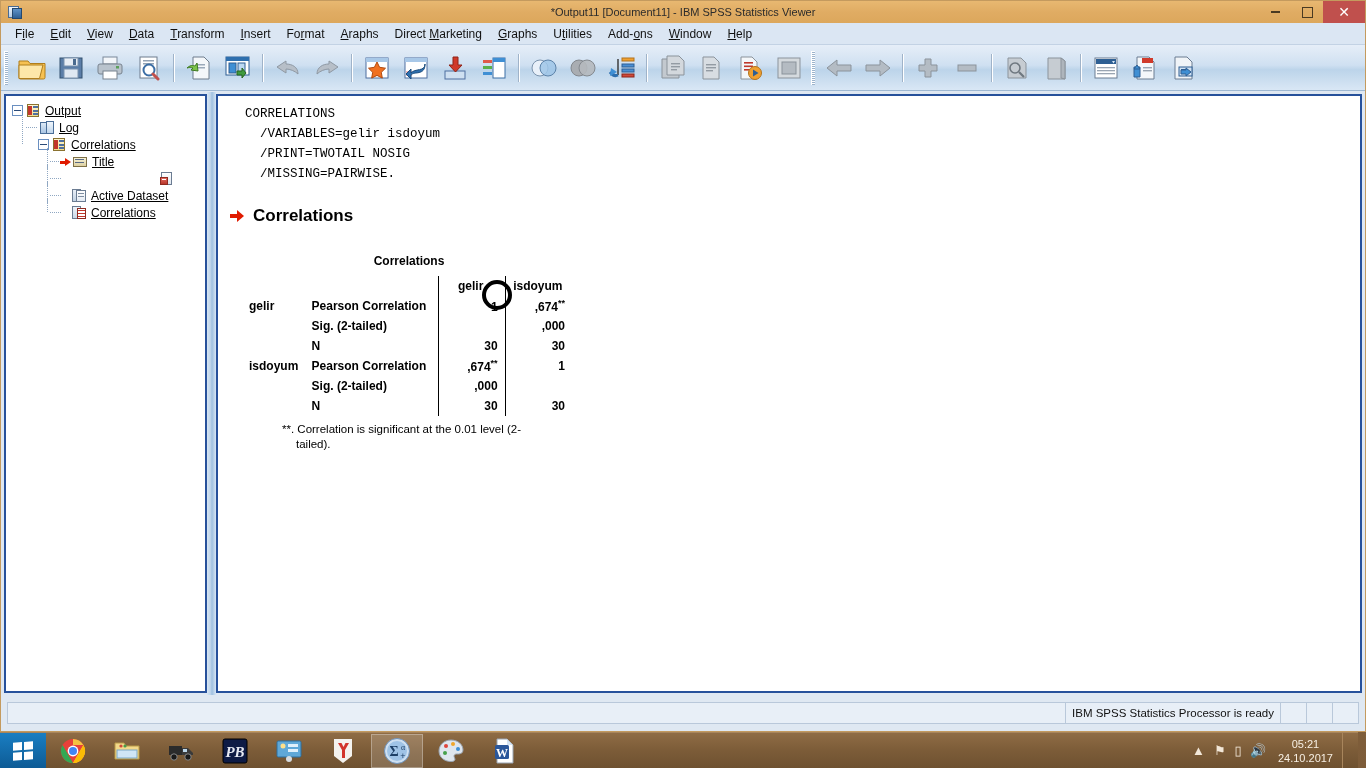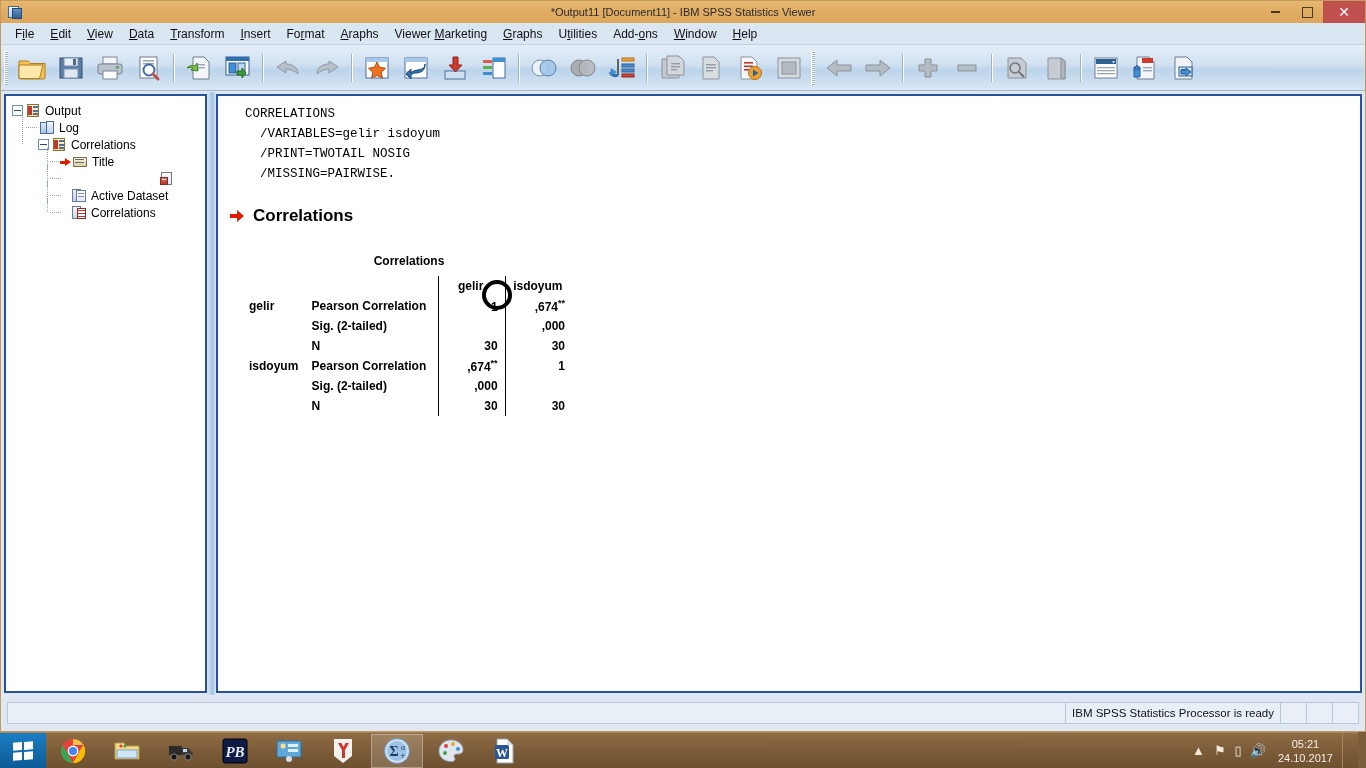--- a/index.html
+++ b/index.html
@@ -104,21 +104,21 @@
     background: linear-gradient(90deg,#d8e6f4 0%, #bcd3ea 40%, #9fc0e0 55%, #d8e6f4 100%);
     flex: none;
   }
   .output-pane {
     flex: 1; background: #ffffff;
     border: 2px solid #27519b; margin: 2px 3px 2px 0;
     position: relative; overflow: hidden;
   }
 
   
-  .tree { padding: 6px 4px 0 6px; font-size: 12px; color:#000; }
+  .tree { padding: 6px 4px 0 6px; font-size: 12px; color:#000;text-decoration:underline; }
   .tnode { display: flex; align-items: center; height: 17px; position: relative; }
   .tbox {
     width: 11px; height: 11px; border: 1px solid #6a8fc0; background: #fff;
     display: inline-flex; align-items: center; justify-content: center;
     font-size: 9px; line-height: 9px; color: #2c4b78; flex: none; margin-right: 3px;
   }
   .tbox::after { content: ""; width: 7px; height: 1px; background: #2c4b78; }
   .tdots {
     flex: none; height: 17px; width: 14px; position: relative;
   }
@@ -297,21 +297,21 @@
 
     <div class="menubar">
       <div class="menu-item"><span>F</span><span class="u">i</span><span>le</span></div>
       <div class="menu-item"><span></span><span class="u">E</span><span>dit</span></div>
       <div class="menu-item"><span></span><span class="u">V</span><span>iew</span></div>
       <div class="menu-item"><span></span><span class="u">D</span><span>ata</span></div>
       <div class="menu-item"><span></span><span class="u">T</span><span>ransform</span></div>
       <div class="menu-item"><span></span><span class="u">I</span><span>nsert</span></div>
       <div class="menu-item"><span>Fo</span><span class="u">r</span><span>mat</span></div>
       <div class="menu-item"><span></span><span class="u">A</span><span>raphs</span></div>
-      <div class="menu-item"><span>Viewer </span><span class="u">M</span><span>arketing</span></div>
+      <div class="menu-item"><span>Direct </span><span class="u">M</span><span>arketing</span></div>
       <div class="menu-item"><span></span><span class="u">G</span><span>raphs</span></div>
       <div class="menu-item"><span>U</span><span class="u">t</span><span>ilities</span></div>
       <div class="menu-item"><span>Add-</span><span class="u">o</span><span>ns</span></div>
       <div class="menu-item"><span></span><span class="u">W</span><span>indow</span></div>
       <div class="menu-item"><span></span><span class="u">H</span><span>elp</span></div>
     </div>
 
     <div class="toolbar">
       <div class="tgrip"></div>
 
@@ -712,20 +712,24 @@
                   <td class="c-lbl"></td>
                   <td class="c-stat">N</td>
                   <td class="c-val vline">30</td>
                   <td class="c-val vline">30</td>
                 </tr>
               </tbody>
             </table>
 
             <div class="circle-annot"></div>
 
+            <div class="footnote">
+              <span>**. Correlation is significant at the 0.01 level (2-</span>
+              <span class="ind">tailed).</span>
+            </div>
           </div>
 
         </div>
       </div>
     </div>
 
     <div class="statusbar">
       <div class="sb-main"></div>
       <div class="sb-cell">IBM SPSS Statistics Processor is ready</div>
       <div class="sb-cell sb-blank"></div>

